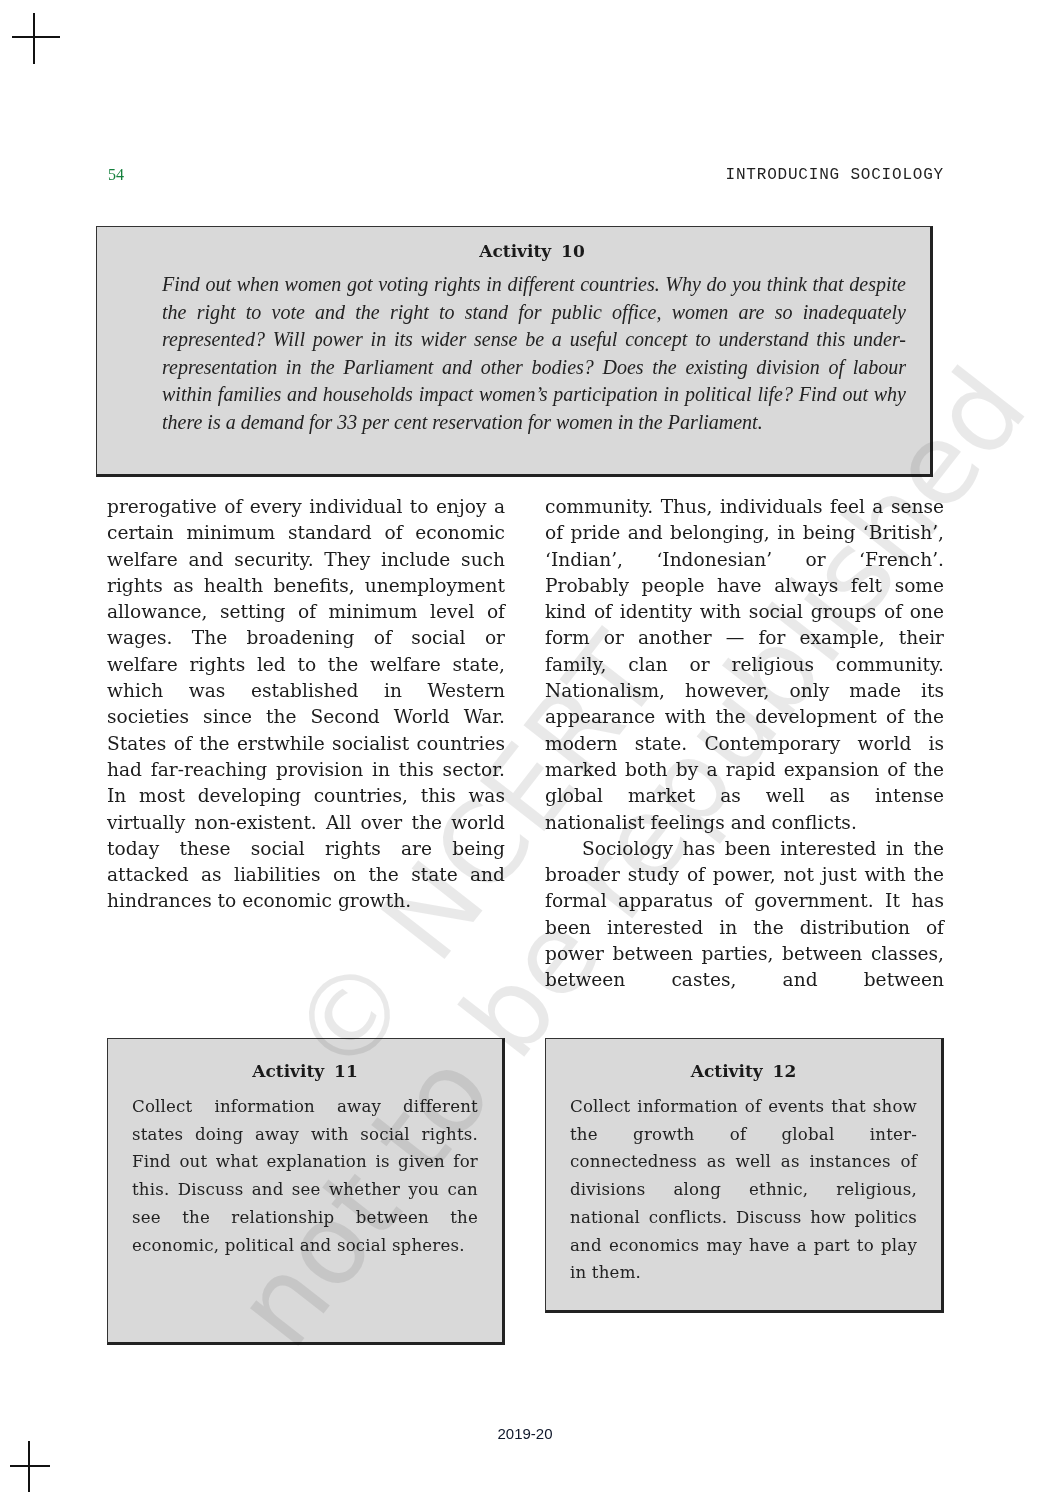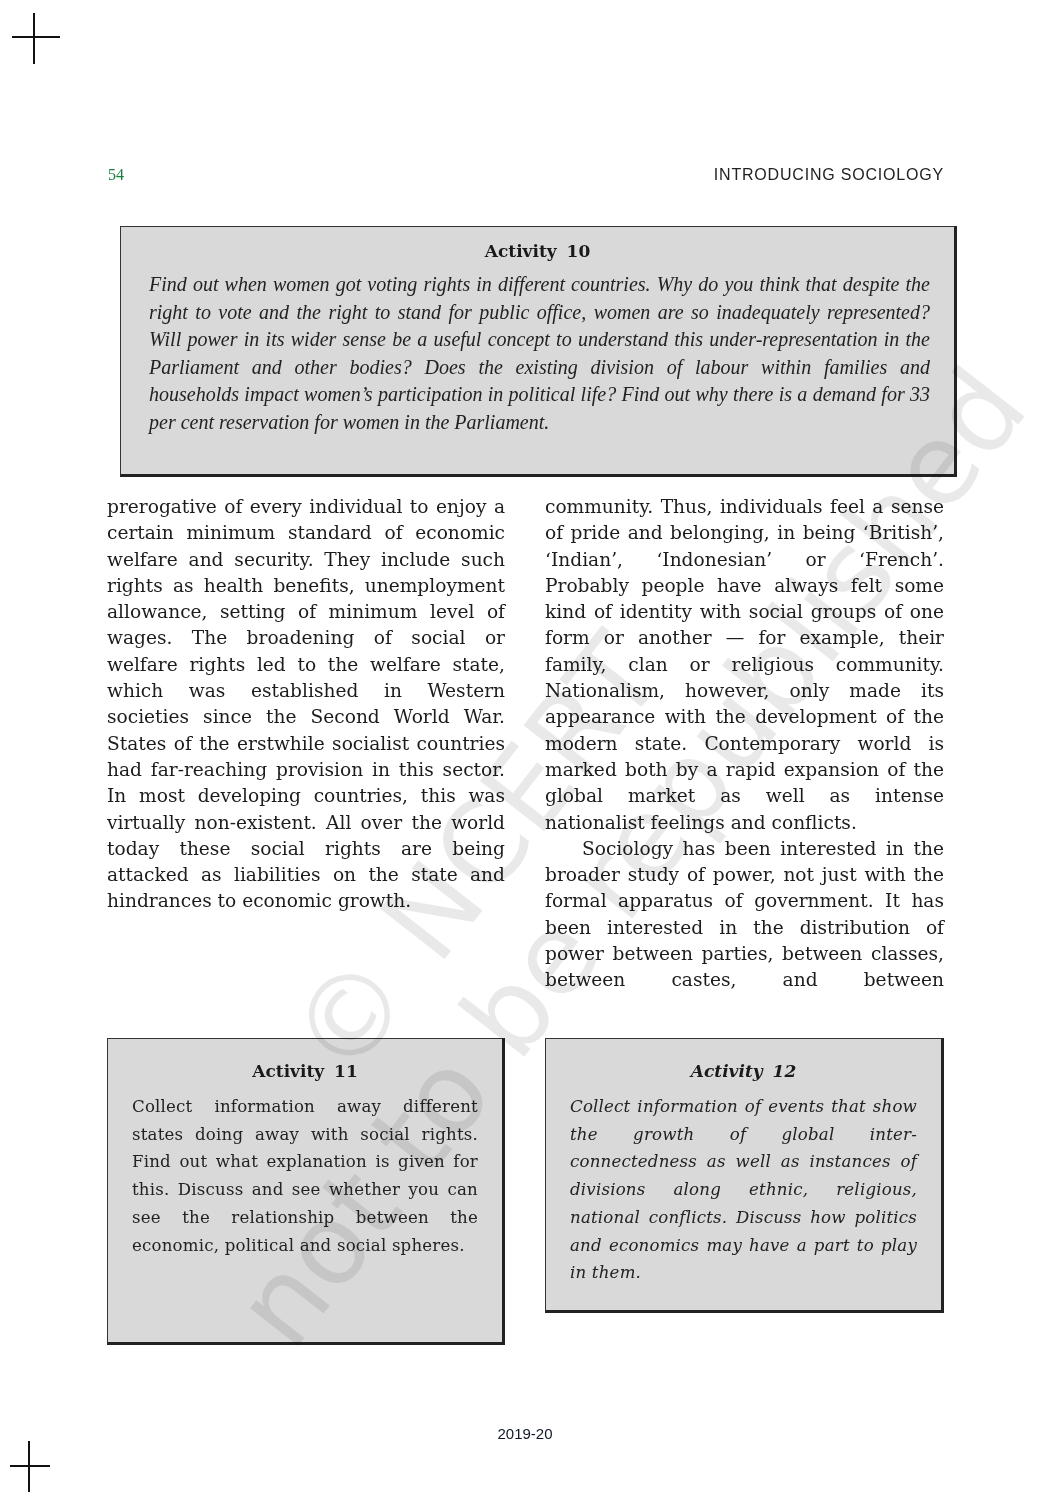--- a/index.html
+++ b/index.html
@@ -1,29 +1,29 @@
 <!DOCTYPE html>
 <html><head>
   <meta charset="utf-8">
   <style>
     html, body { margin: 0; padding: 0; background: #ffffff; }
     body { width: 1050px; height: 1500px; position: relative; overflow: hidden; color: #1a1a1a; }
     .crop { position: absolute; }
     .crop .h { position: absolute; background: #111; height: 2px; }
     .crop .v { position: absolute; background: #111; width: 2px; }
     .page-num { position: absolute; left: 108px; top: 166px; font-family: "Liberation Serif", serif; font-size: 16px; color: #15803d; }
-    .running-head { position: absolute; right: 106px; top: 166px; font-family: Liberation Sans, sans-serif; font-size: 16px; letter-spacing: 0.8px; color: #222; }
+    .running-head { position: absolute; right: 106px; top: 166px; font-family: Liberation Mono, monospace; font-size: 16px; letter-spacing: 0.8px; color: #222; }
     .box { position: absolute; background: #d9d9d9; border: 1.5px solid #333; border-right: 3px solid #222; border-bottom: 3px solid #222; box-sizing: border-box; }
     .box-title { font-family: "DejaVu Serif", serif; font-weight: bold; font-size: 17px; text-align: center; color: #1a1a1a; word-spacing: 4px; }
     .box-text { font-family: "Liberation Serif", serif; color: #222; text-align: justify; text-align-last: left; }
-    #act10 { left: 120px; top: 226px; width: 837px; height: 251px; }
+    #act10 { left: 96px; top: 226px; width: 837px; height: 251px; padding-left: 37px; }
     #act10 .box-title { margin-top: 14px; }
     #act10 .box-text { margin: 10px 24px 0 28px; font-size: 20px; line-height: 27.6px; font-style: italic; }
     #act11 { left: 107px; top: 1038px; width: 398px; height: 307px; }
-    #act12 { left: 545px; top: 1038px; width: 399px; height: 275px; font-style: italic; }
+    #act12 { left: 545px; top: 1038px; width: 399px; height: 275px; }
     #act11 .box-title, #act12 .box-title { margin-top: 22px; }
     #act11 .box-text, #act12 .box-text { margin: 12px 24px 0 24px; font-family: "DejaVu Serif", serif; font-size: 16.6px; line-height: 27.7px; letter-spacing: 0.2px; }
     .col { position: absolute; top: 494px; font-family: "DejaVu Serif", serif; font-size: 18.6px; line-height: 26.3px; text-align: justify; text-align-last: justify; color: #1c1c1c; }
     .col p { margin: 0; }
     .col p.last { text-align-last: left; }
     .col p.indent { text-indent: 37px; }
     #col-left { left: 107px; width: 398px; }
     #col-right { left: 545px; width: 399px; }
     .footer { position: absolute; left: 0; width: 1050px; top: 1425px; text-align: center; font-family: "Liberation Sans", sans-serif; font-size: 15px; color: #0f172a; }
     .watermark-wrap { position: absolute; left: 0; top: 0; width: 1050px; height: 1500px; overflow: hidden; pointer-events: none; }

